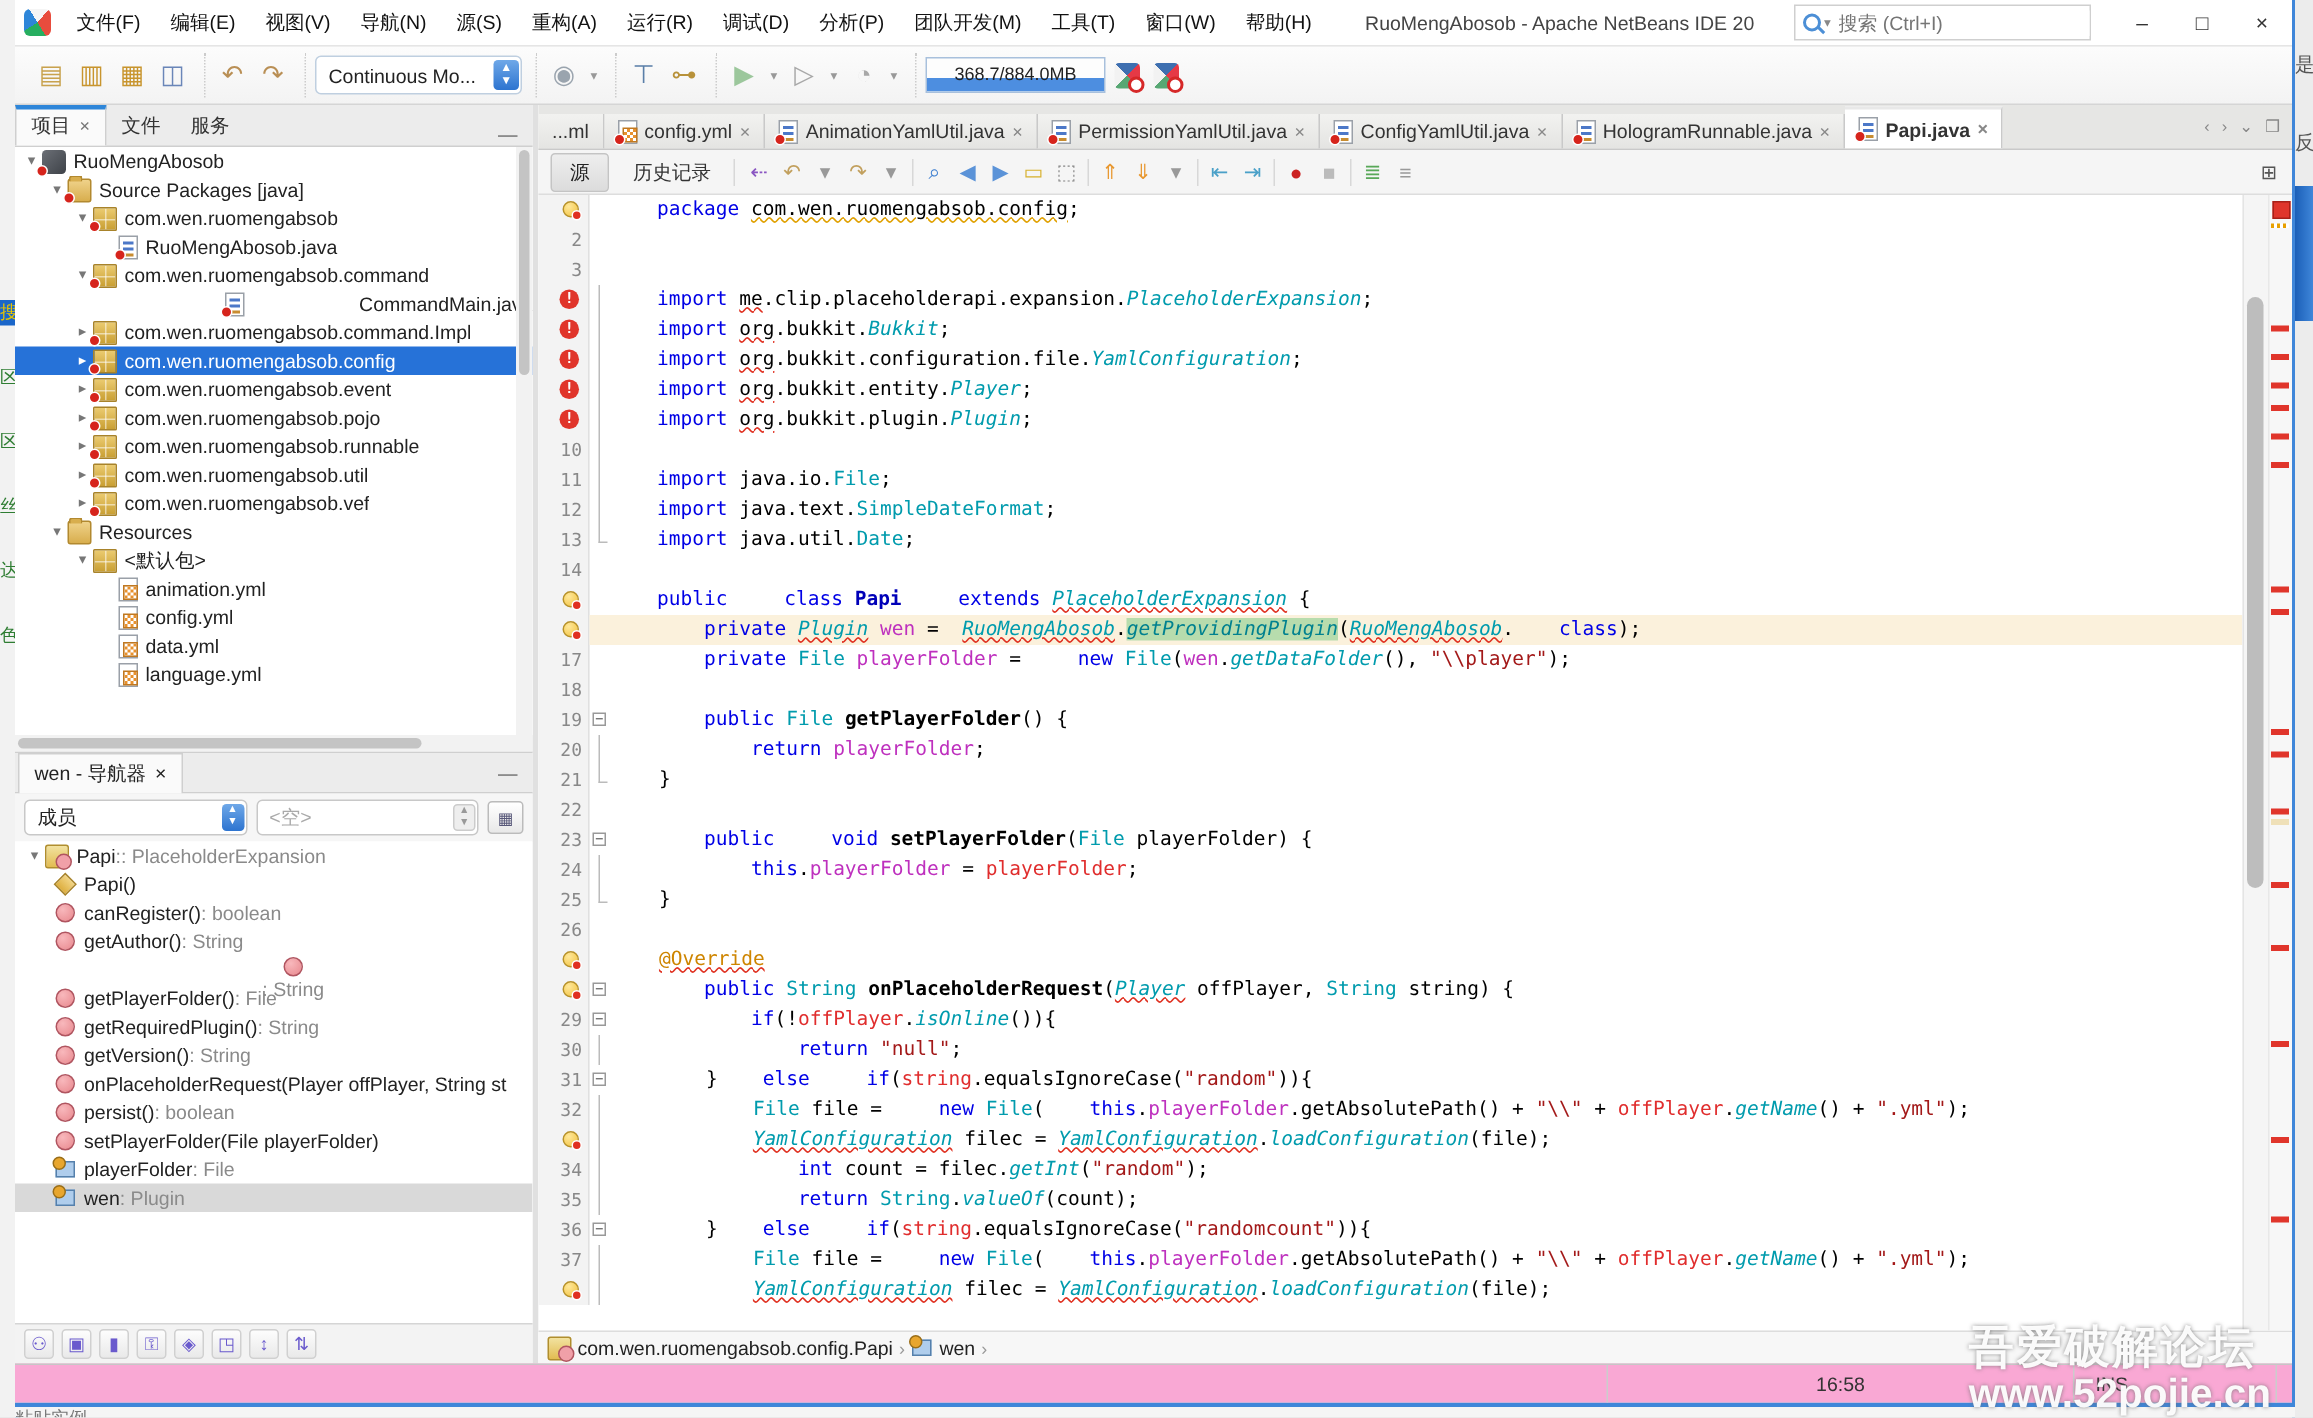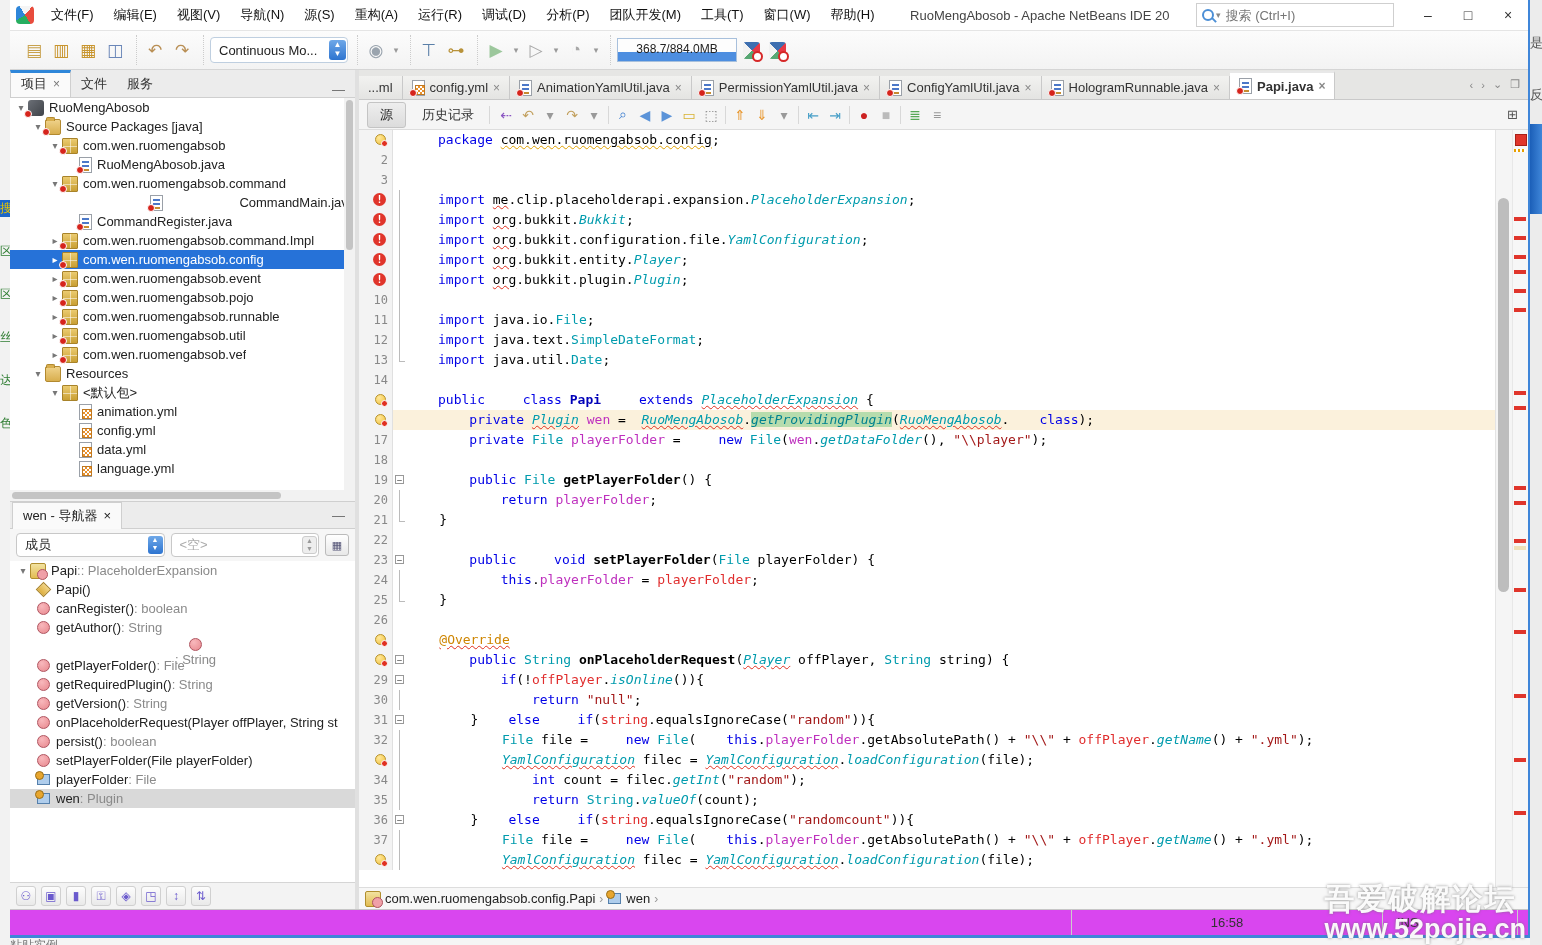--- a/index.html
+++ b/index.html
@@ -135,26 +135,26 @@
   .edscroll{width:16px;flex:none;background:#F5F5F5;position:relative;border-left:1px solid #E4E4E4;}
   .edscroll .thumb{position:absolute;left:2px;width:11px;top:9%;height:52%;background:#BDBDBD;border-radius:6px;}
   .stripe{width:15px;flex:none;background:#F7F7F7;position:relative;border-left:1px solid #E8E8E8;}
   .stripe .summary{position:absolute;left:2px;top:4px;width:10px;height:10px;background:#E0352B;border:1px solid #A82018;}
   .stripe .dots{position:absolute;left:1px;top:19px;width:12px;height:3px;background:repeating-linear-gradient(90deg,#E8A000 0 2px,#FFF 2px 4px);}
   .smark{position:absolute;left:1px;width:12px;height:4px;background:#E0352B;}
   .smark.beige{background:#EFE0B8;}
   
   .breadcrumb{height:21px;background:#F7F7F7;border-top:1px solid #DDD;display:flex;align-items:center;gap:4px;padding:0 6px;flex:none;}
   .bc-sep{color:#999;font-size:12px;}
-  .statusbar{height:25px;background:#d946ef;border-top:1px solid #C6C6C6;display:flex;align-items:center;flex:none;font-size:13px;color:#333;}
+  .statusbar{height:25px;background:#f9a8d4;border-top:1px solid #C6C6C6;display:flex;align-items:center;flex:none;font-size:13px;color:#333;}
   .sb-fill{flex:1;}
   .sb-cell{border-left:1px solid #CCC;height:100%;display:flex;align-items:center;justify-content:center;}
   .sb-time{width:310px;}
   .sb-ins{width:120px;justify-content:flex-start;padding-left:14px;}
-  .watermark{position:absolute;right:16px;bottom:2px;text-align:left;color:rgba(255,255,255,.95);font-weight:bold;line-height:1.05;text-shadow:0 0 3px rgba(110,110,110,.8);pointer-events:none;z-index:5;}
+  .watermark{position:absolute;right:28px;bottom:2px;text-align:left;color:rgba(255,255,255,.95);font-weight:bold;line-height:1.05;text-shadow:0 0 3px rgba(110,110,110,.8);pointer-events:none;z-index:5;}
   .watermark .l1{font-size:30px;letter-spacing:2px;}
   .watermark .l2{font-size:27px;}
 </style>
 </head>
 <body>
 
 <div class="bg-left">
     <span class="frag">搜</span>
     <span class="frag">区</span>
     <span class="frag">区</span>
@@ -284,25 +284,20 @@
             <div class="trow" style="padding-left: 38px;">
               <span class="exp">▾</span>
               <span class="ico ico-package badge"></span>
               <span class="tlabel">com.wen.ruomengabsob.command</span>
             </div>
             <div class="trow" style="padding-left: 55px; justify-content: space-between;">
               <span class="exp"></span>
               <span class="ico ico-javaerr badge"></span>
               <span class="tlabel">CommandMain.java</span>
             </div>
-            <div class="trow" style="padding-left: 55px;">
-              <span class="exp"></span>
-              <span class="ico ico-javaerr badge"></span>
-              <span class="tlabel">CommandRegister.java</span>
-            </div>
             <div class="trow" style="padding-left: 38px;">
               <span class="exp">▸</span>
               <span class="ico ico-package badge"></span>
               <span class="tlabel">com.wen.ruomengabsob.command.Impl</span>
             </div>
             <div class="trow sel" style="padding-left: 38px;">
               <span class="exp">▸</span>
               <span class="ico ico-package badge"></span>
               <span class="tlabel">com.wen.ruomengabsob.config</span>
             </div>

